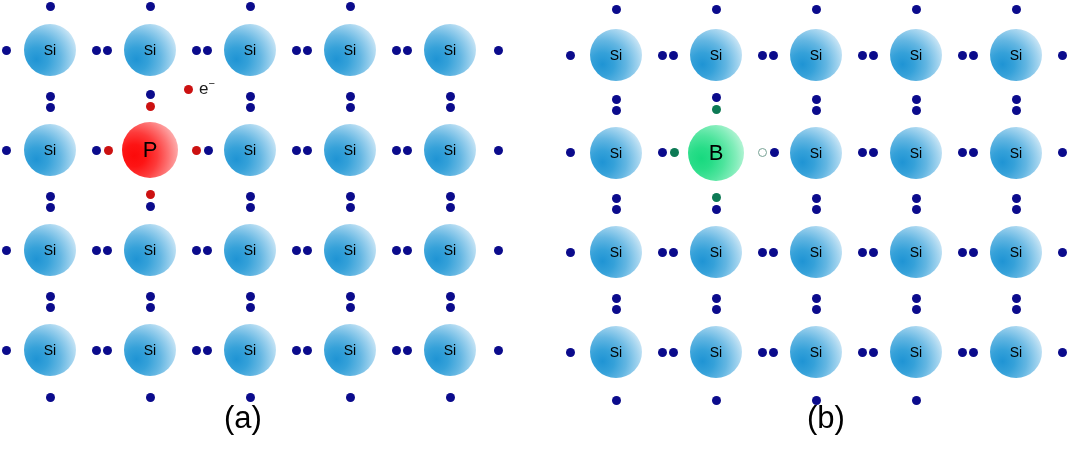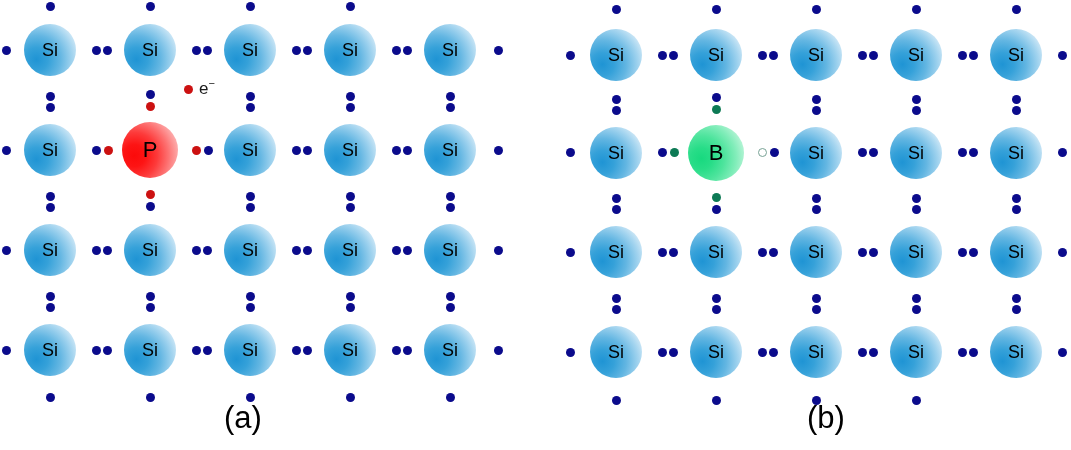--- a/index.html
+++ b/index.html
@@ -26,21 +26,21 @@
     display: flex;
     align-items: center;
     justify-content: center;
     color: #000000;
     line-height: 1;
     user-select: none;
   }
   .atom-si {
     width: 52px;
     height: 52px;
-    font-size: 18px;
+    font-size: 14px;
     background: radial-gradient(circle at 24% 68%,
                 #1f94d4 0%, #35a1d9 22%, #63b6e2 45%,
                 #a3d4ef 68%, #d8ecf8 85%, #f4fbfe 100%);
   }
   .atom-p {
     width: 56px;
     height: 56px;
     font-size: 22px;
     background: radial-gradient(circle at 22% 60%,
                 #fb0a0a 0%, #fd1414 20%, #fd3b3b 42%,

